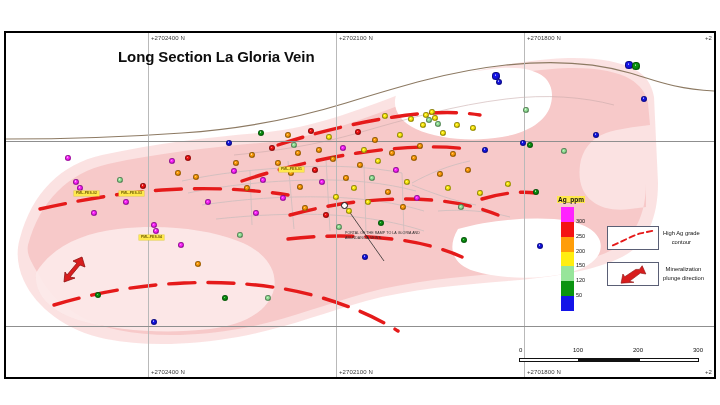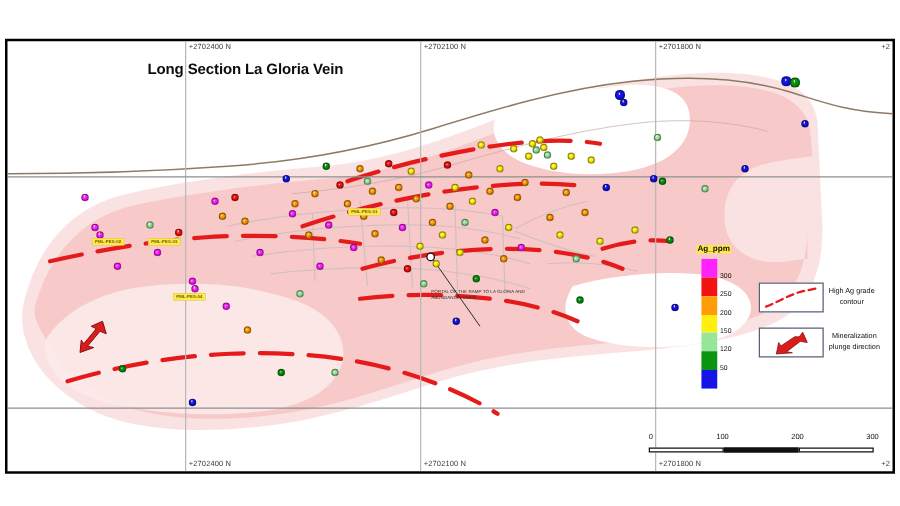--- a/index.html
+++ b/index.html
@@ -21,21 +21,21 @@
 
   
   .elevlab{position:absolute;font-size:7px;color:#111;white-space:nowrap;font-weight:400;}
 
   
   .dirlab{position:absolute;font-size:13px;font-weight:bold;color:#000;}
   .arrowline{position:absolute;height:1px;background:#000;}
   .arrowhead{position:absolute;width:0;height:0;}
 
   
-  #title{position:absolute;left:118px;top:48px;font-size:12px;font-weight:bold;
+  #title{position:absolute;left:118px;top:48px;font-size:15px;font-weight:bold;
          color:#0d0d0d;letter-spacing:-0.1px;white-space:nowrap;}
 
   
   .orebody{position:absolute;left:0;top:0;width:100%;height:100%;}
 
   
   .dhlabel{position:absolute;background:#ffe84d;border:0;color:#6b5a00;
            font-size:3.4px;font-weight:bold;letter-spacing:.1px;
            padding:1px 2px;white-space:nowrap;line-height:1;
            box-shadow:0 0 0 .5px #e0cf40;}

